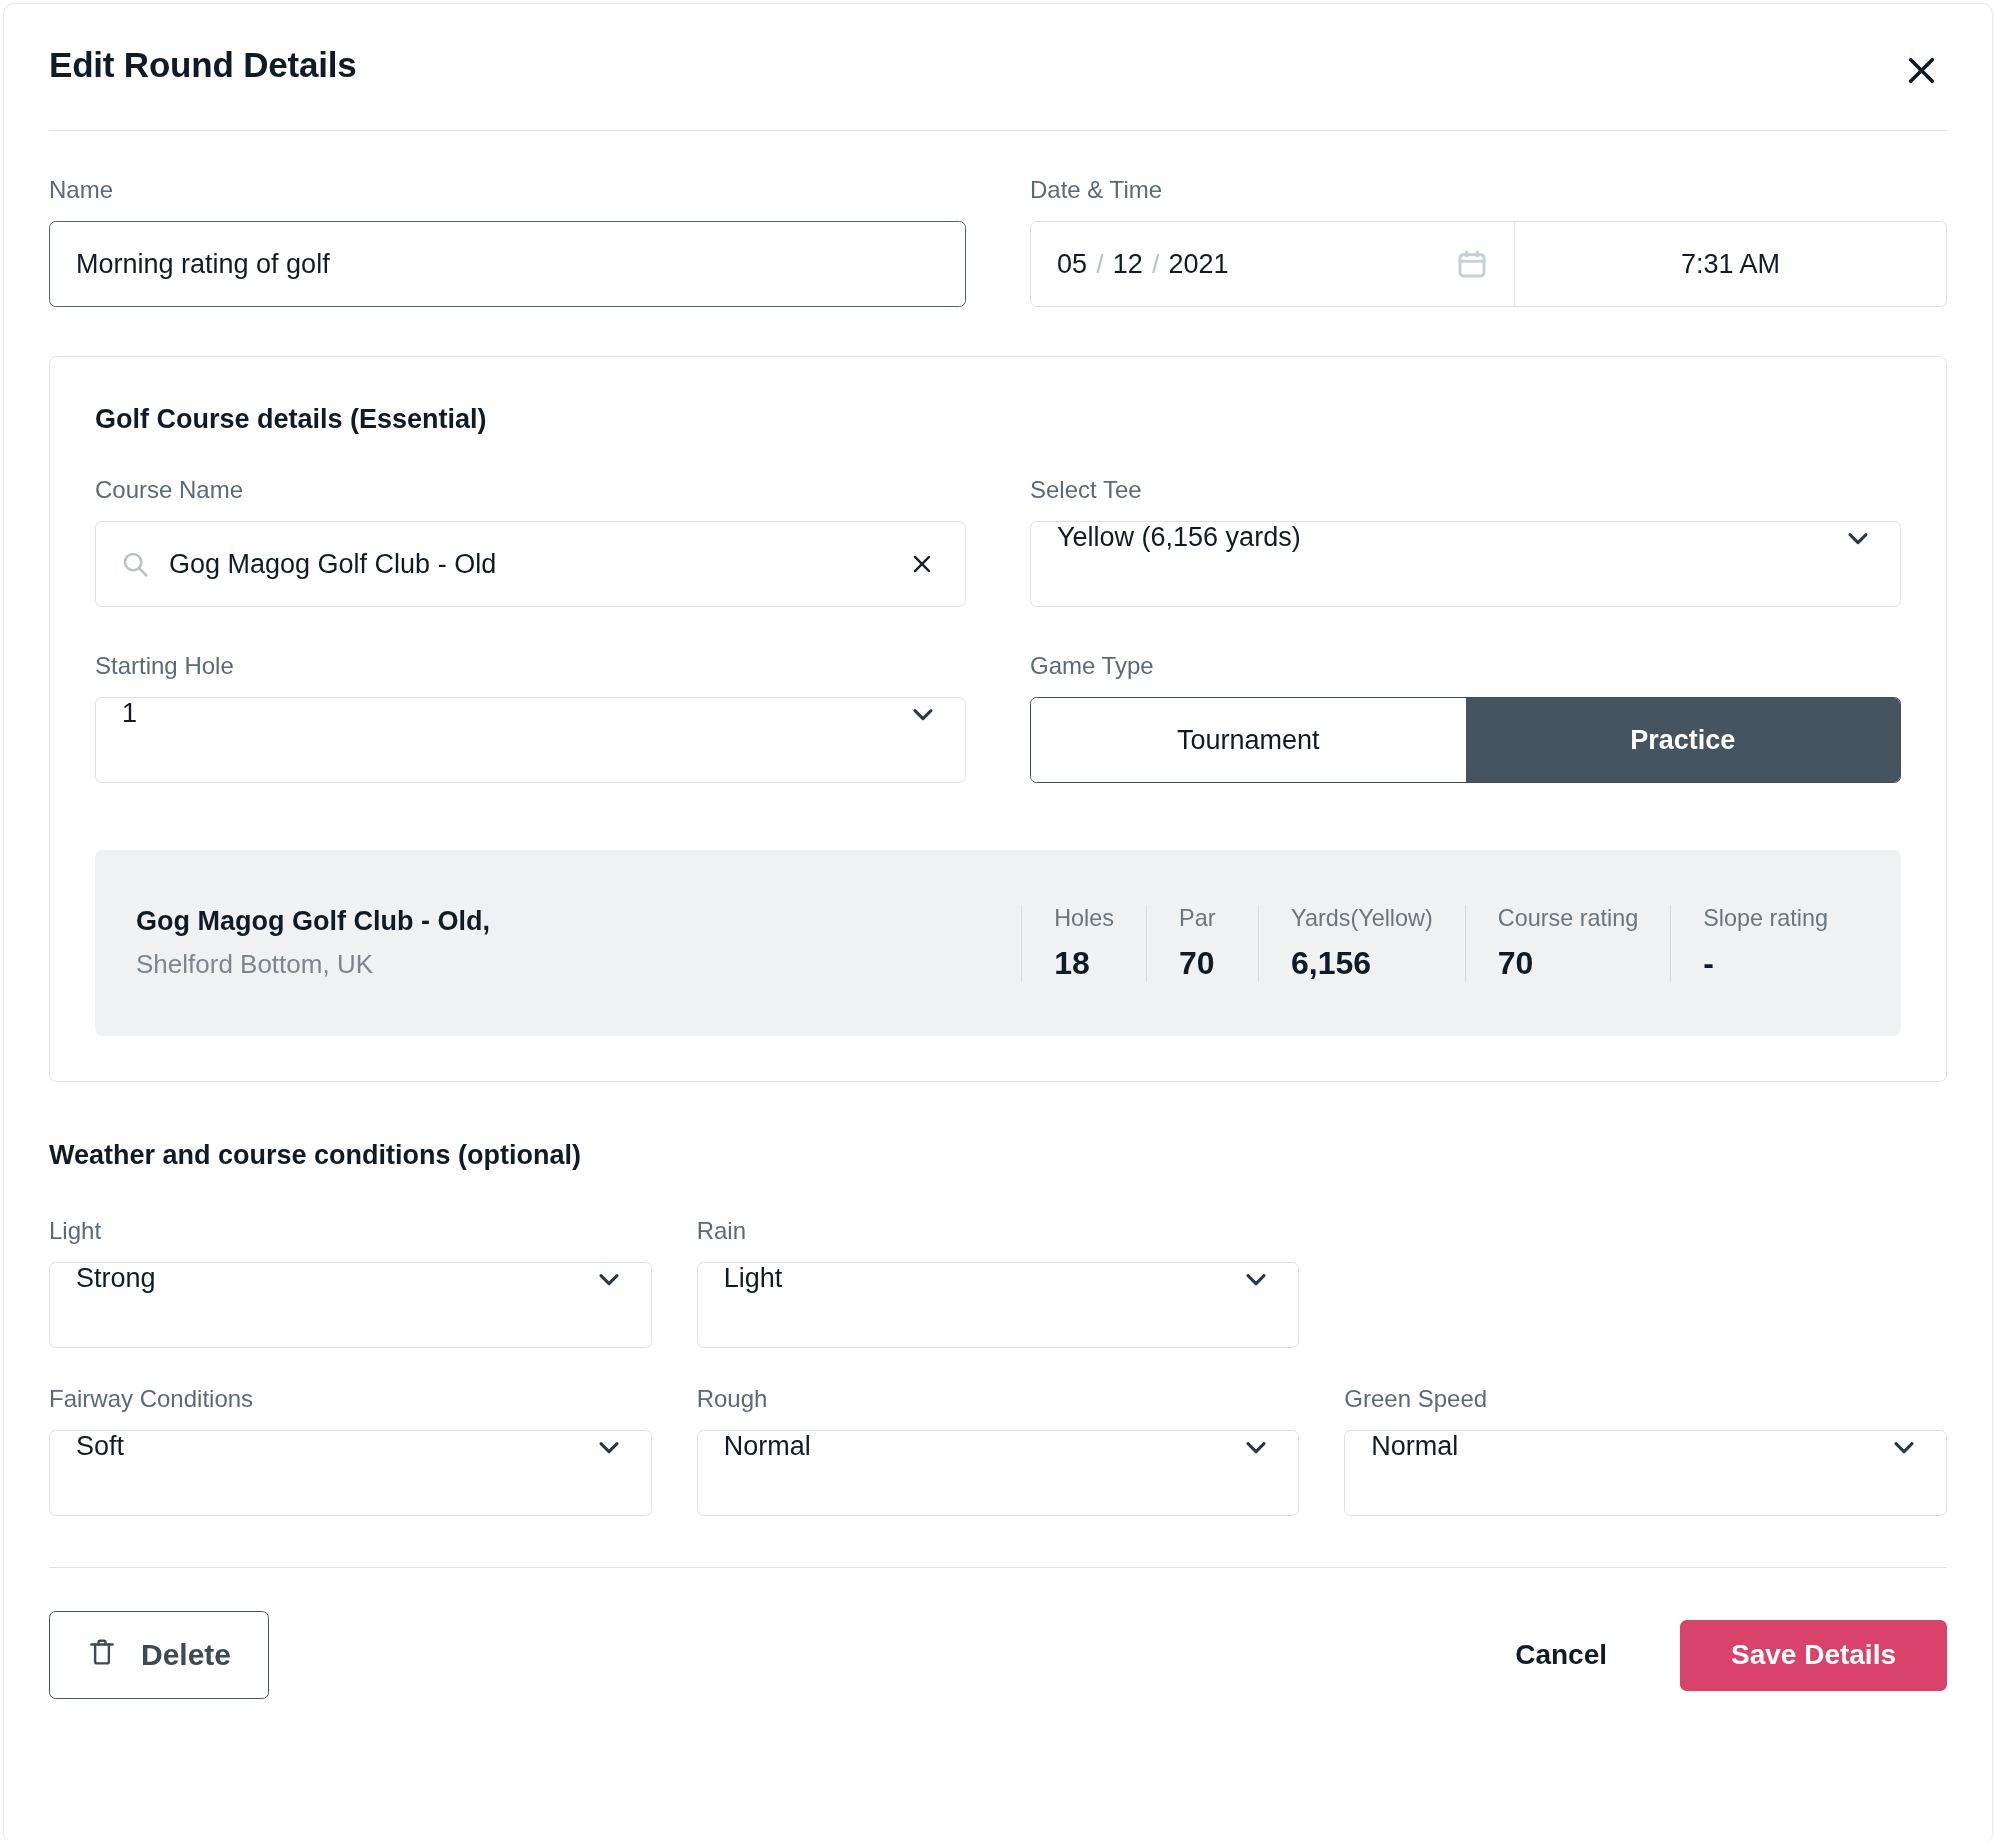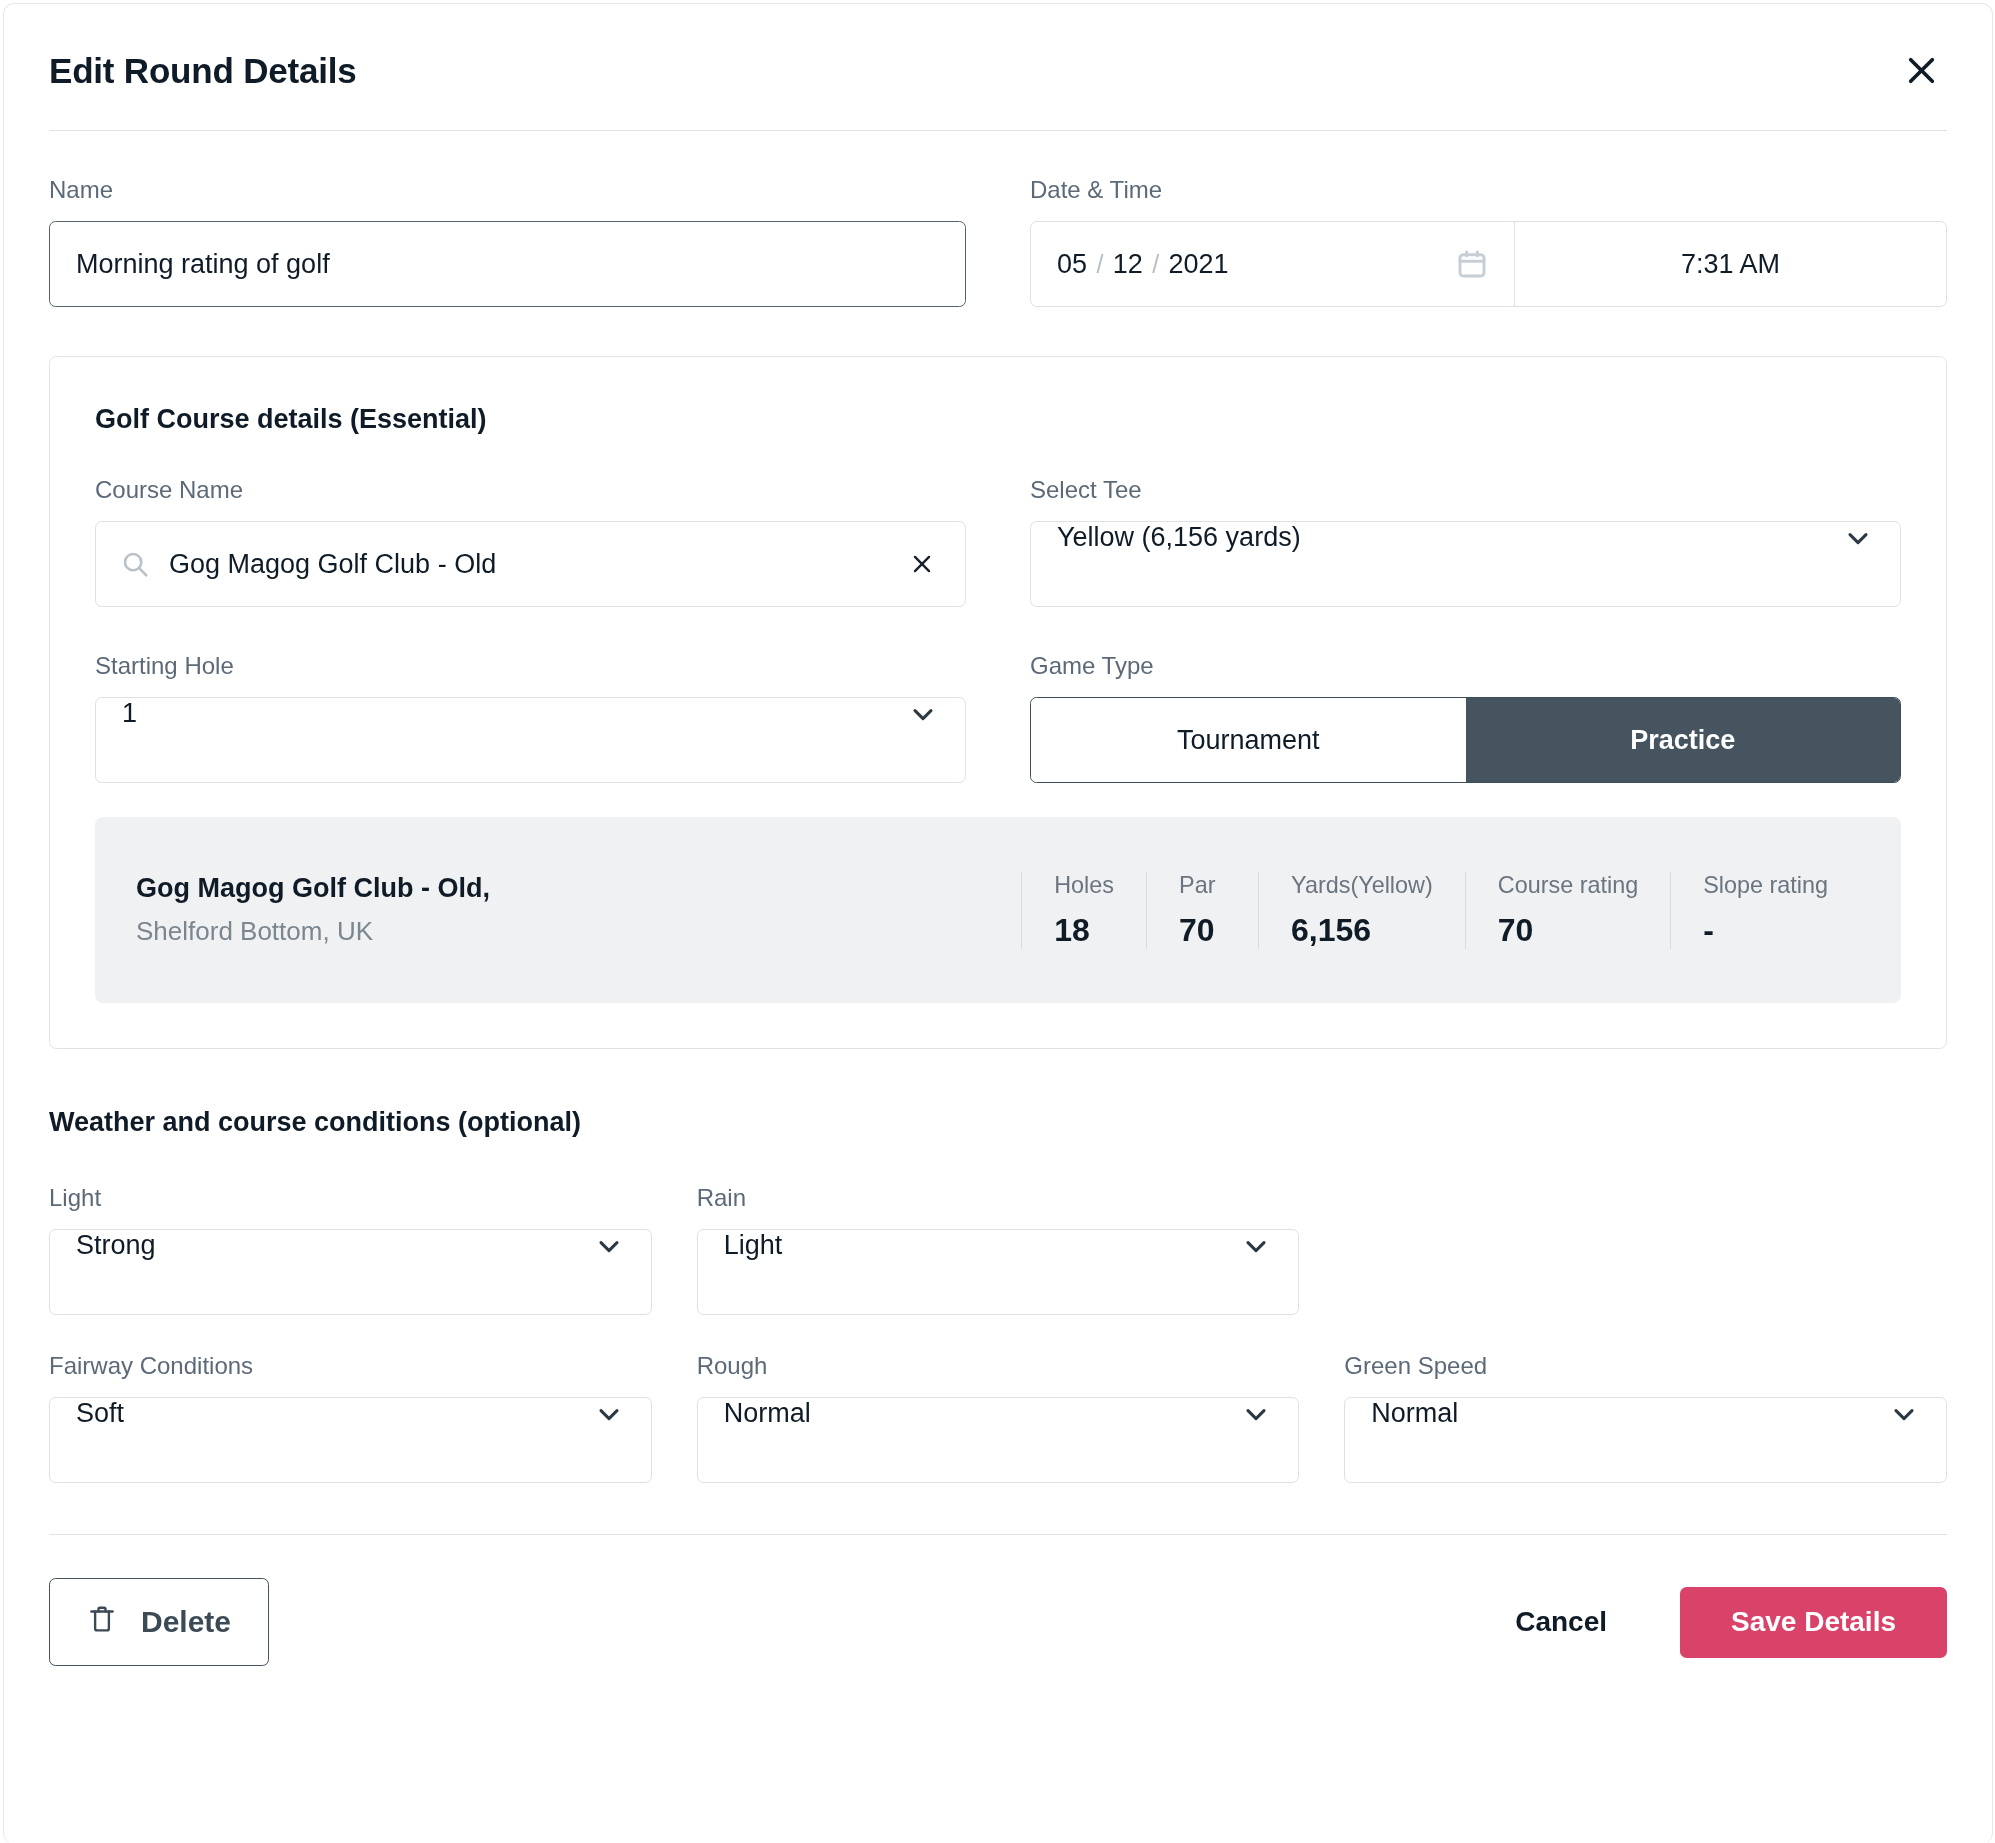--- a/index.html
+++ b/index.html
@@ -30,21 +30,20 @@
     border: 0.9px solid #e6e9ec;
     border-bottom: none;
     border-radius: 11.2px;
     pointer-events: none;
   }
 
   
   .header {
     position: relative;
     display: flex;
-    align-items: center;
     justify-content: space-between;
     padding-top: 45px;
     padding-bottom: 34px;
     border-bottom: 0.9px solid #dfe3e8;
   }
   .modal-title {
     font-size: 35px;
     font-weight: bold;
     color: #0f1b26;
     letter-spacing: -0.2px;
@@ -192,21 +191,21 @@
     font-family: inherit;
   }
   .seg.active {
     background: #46545f;
     color: #ffffff;
     font-weight: bold;
   }
 
   
   .summary {
-    margin-top: 34px;
+    margin-top: 67px;
     background: #f0f1f3;
     border-radius: 8px;
     display: flex;
     align-items: center;
     padding: 37px 41px;
     min-height: 186px;
   }
   .summary-name { flex: 1 1 auto; padding-right: 37px; }
   .summary-course {
     font-size: 27px;

